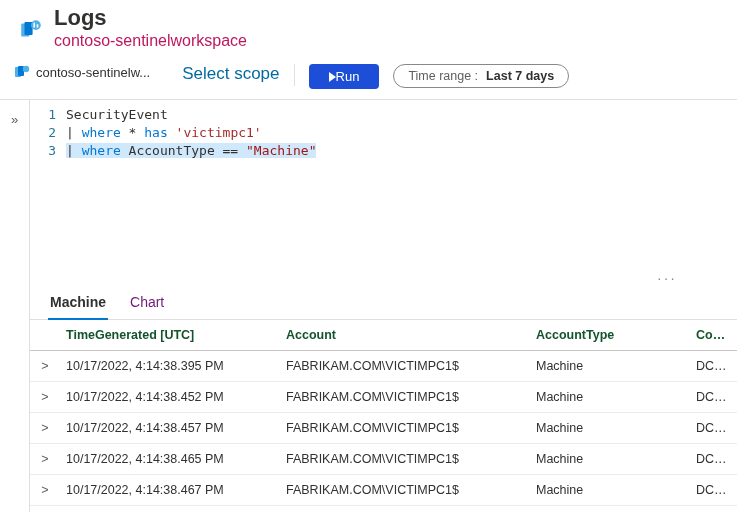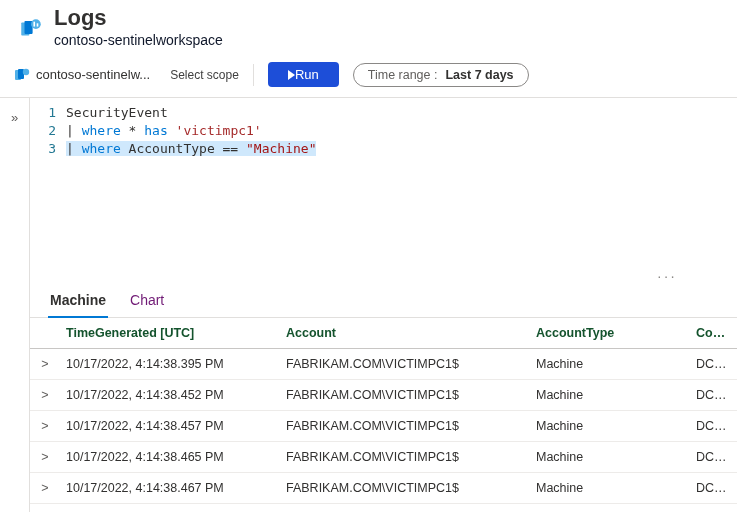--- a/index.html
+++ b/index.html
@@ -4,28 +4,28 @@
 <style>
   * { box-sizing: border-box; margin: 0; padding: 0; }
   html, body { width: 737px; height: 512px; font-family: "Segoe UI", Arial, sans-serif; font-size: 13px; color: #323130; overflow: hidden; background: #fff; }
   .root { display: flex; flex-direction: column; height: 100%; }
 
   
   .header { display: flex; align-items: center; gap: 10px; padding: 6px 12px 8px 18px; }
   .hdr-icon { width: 26px; height: 26px; margin-top: 4px; }
   .hdr-text { display: flex; flex-direction: column; }
   .hdr-title { font-size: 22px; font-weight: 600; color: #323130; line-height: 1.1; }
-  .hdr-sub { font-size: 14px; color: #0f172a; margin-top: 2px; }
+  .hdr-sub { font-size: 16px; color: #be185d; margin-top: 2px; }
 
   
-  .toolbar { display: flex; align-items: center; gap: 14px; padding: 6px 14px 10px 14px; border-bottom: 1px solid #e1dfdd; }
+  .toolbar { display: flex; align-items: flex-start; gap: 14px; padding: 6px 14px 10px 14px; border-bottom: 1px solid #e1dfdd; }
   .scope { display: flex; align-items: center; gap: 6px; font-size: 13px; color: #323130; max-width: 150px; }
   .scope-icon { width: 16px; height: 16px; flex: 0 0 16px; }
   .scope-name { white-space: nowrap; overflow: hidden; text-overflow: ellipsis; }
-  .scope-select { color: #404040; font-size: 12px; margin-left: 6px; white-space: nowrap; }
+  .scope-select { color: #0369a1; font-size: 17px; margin-left: 18px; white-space: nowrap; }
   .divider { width: 1px; height: 22px; background: #e1dfdd; }
   .run-btn { display: flex; align-items: center; gap: 0; background: #1d4ed8; color: #fff; border: none; border-radius: 4px; padding: 5px 20px; font-size: 13px; cursor: pointer; }
   .run-tri { width: 0; height: 0; border-left: 7px solid #fff; border-top: 5px solid transparent; border-bottom: 5px solid transparent; }
   .time-pill { display: flex; align-items: center; gap: 8px; border: 1px solid #8a8886; border-radius: 16px; padding: 4px 14px; font-size: 12.5px; cursor: pointer; }
   .time-label { color: #605e5c; }
   .time-val { font-weight: 600; color: #323130; }
 
   
   .body { display: flex; flex: 1; min-height: 0; }
   .collapse-col { width: 30px; border-right: 1px solid #e1dfdd; display: flex; align-items: flex-start; justify-content: center; padding-top: 12px; }

